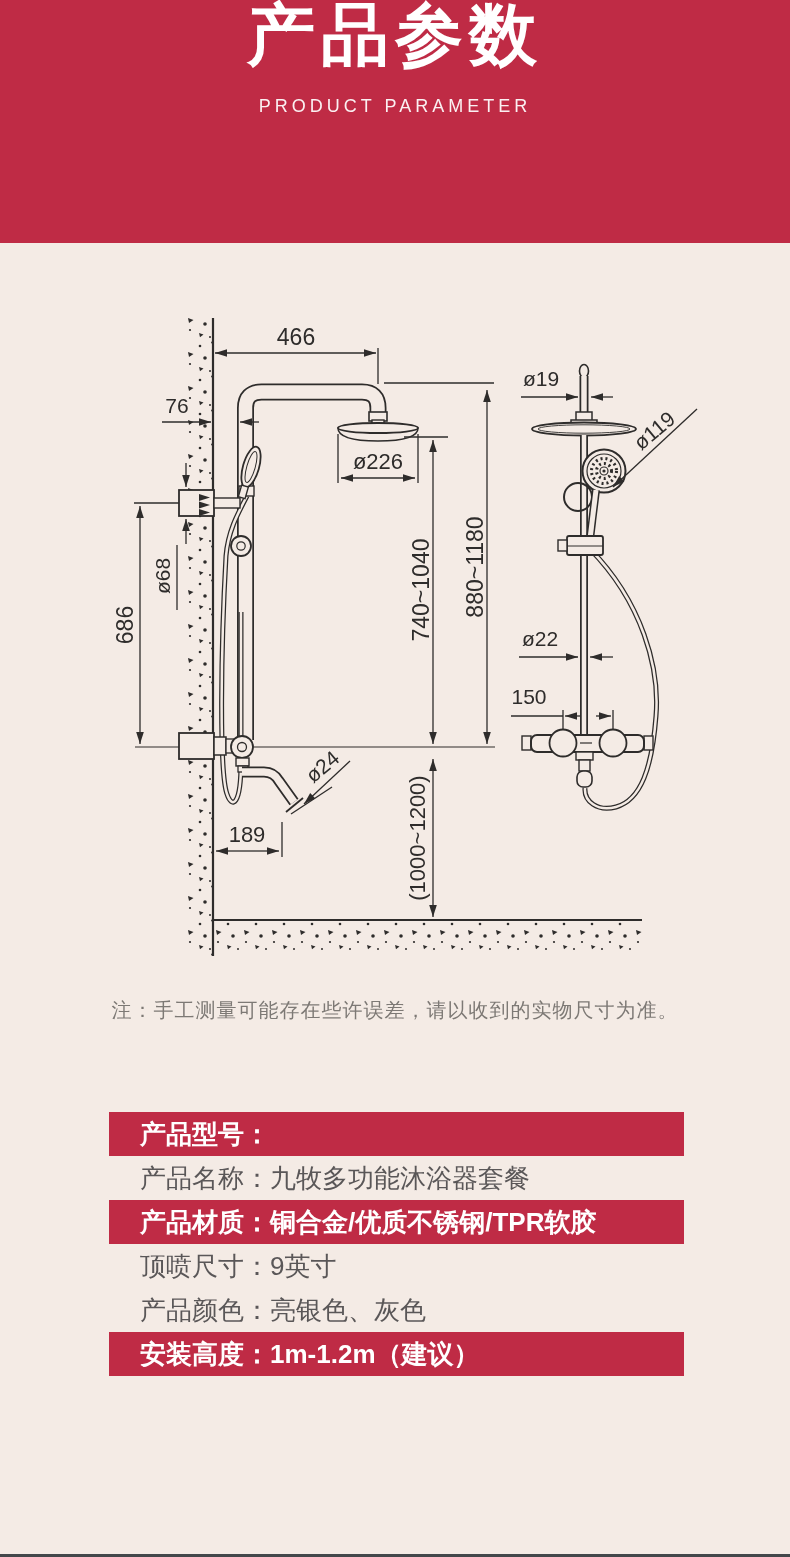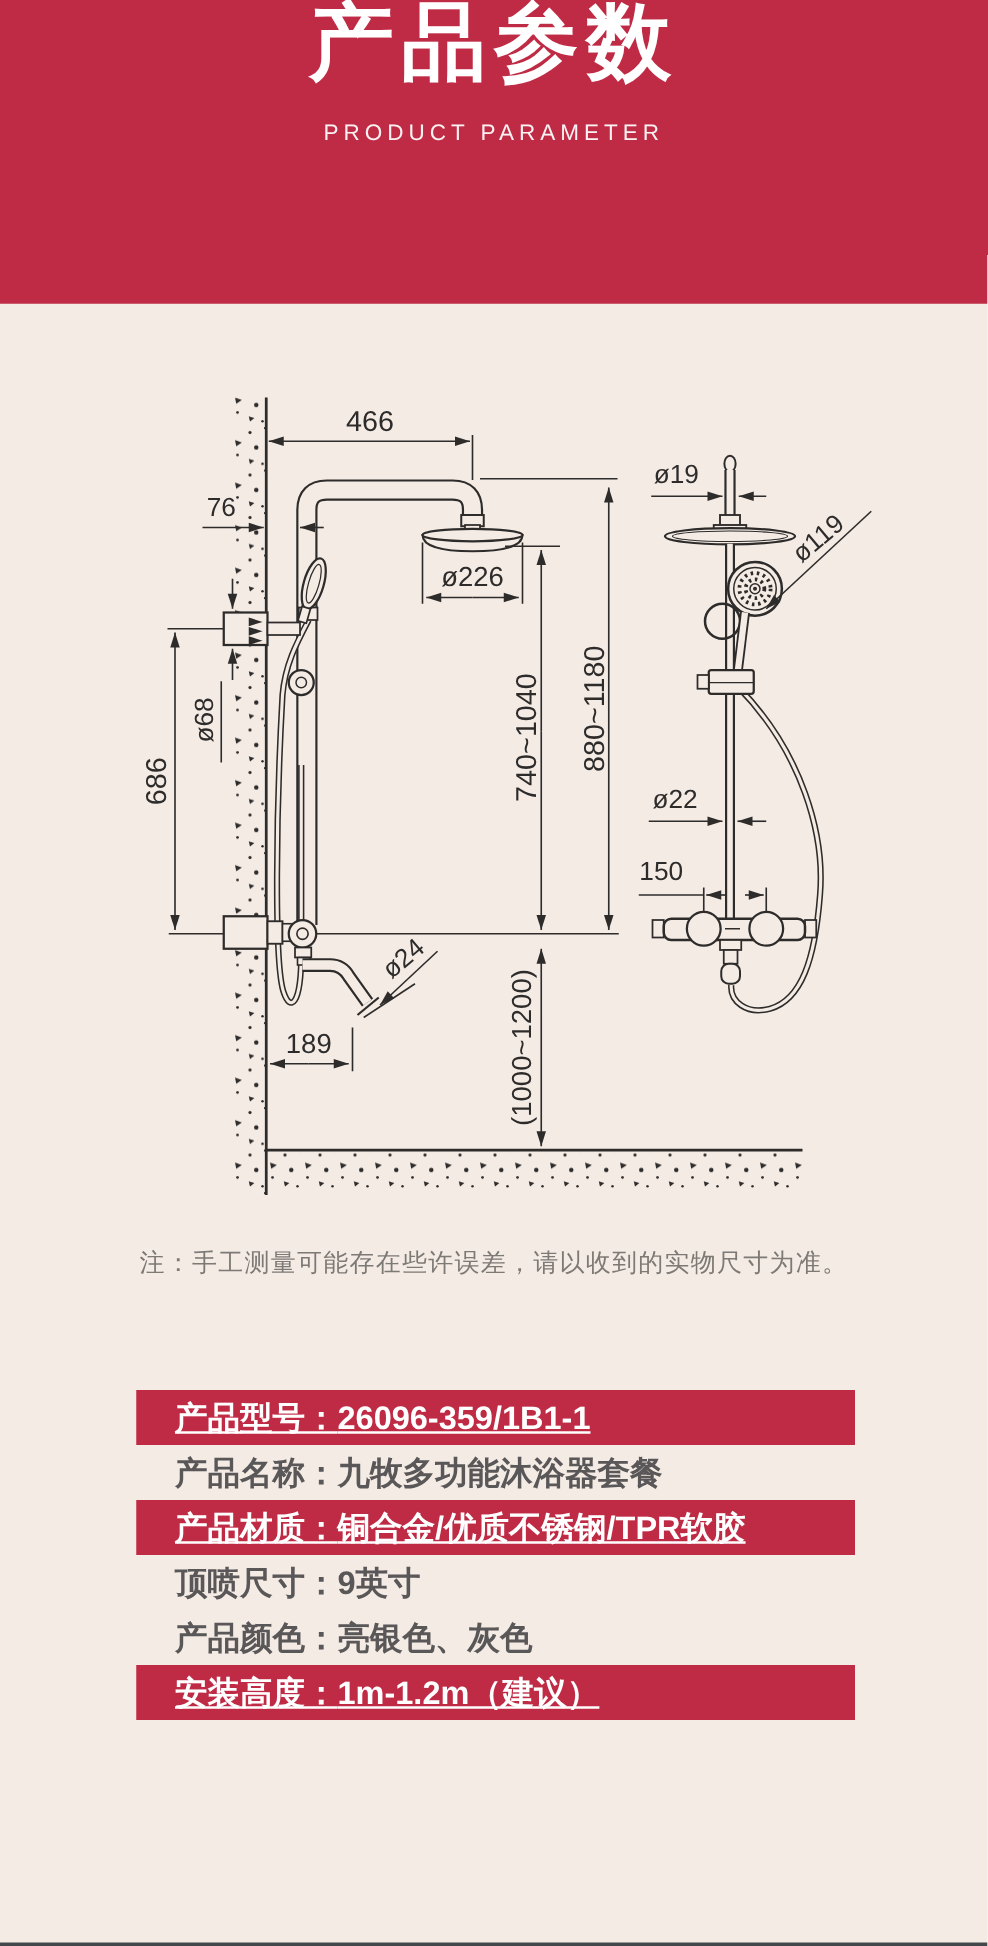--- a/index.html
+++ b/index.html
@@ -33,22 +33,22 @@
   .note {
     position:absolute; top:997px; left:0; width:790px; margin:0;
     text-align:center; font-size:20px; color:#7d7975; letter-spacing:1px;
   }
   
   .spec { position:absolute; left:109px; top:1112px; width:575px; }
   .row {
     height:44px; display:flex; align-items:center;
     padding-left:31px; box-sizing:border-box; font-size:26px;
   }
-  .row.red { background:#bf2b45; color:#ffffff; font-weight:700;text-decoration:underline; }
-  .row.light { background:transparent; color:#5a5758; font-weight:700; }
+  .row.red { background:#bf2b45; color:#ffffff; font-weight:700; }
+  .row.light { background:transparent; color:#5a5758; font-weight:400; }
   .row .lbl, .row .val { white-space:pre; }
   
   .bottom-bar { position:absolute; left:0; bottom:0; width:790px; height:3px; background:#43474a; }
 </style>
 </head>
 <body>
 
 <div class="page">
 
   <header class="hdr">
@@ -239,21 +239,20 @@
         <text class="dtxt" x="529" y="704" font-size="21">150</text>
       </g>
     </svg>
   </div>
 
   <p class="note">注：手工测量可能存在些许误差，请以收到的实物尺寸为准。</p>
 
   <div class="spec">
     <div class="row red">
       <span class="lbl">产品型号：</span>
-        <span class="val">26096-359/1B1-1</span>
     </div>
     <div class="row light">
       <span class="lbl">产品名称：</span>
         <span class="val">九牧多功能沐浴器套餐</span>
     </div>
     <div class="row red">
       <span class="lbl">产品材质：</span>
         <span class="val">铜合金/优质不锈钢/TPR软胶</span>
     </div>
     <div class="row light">

